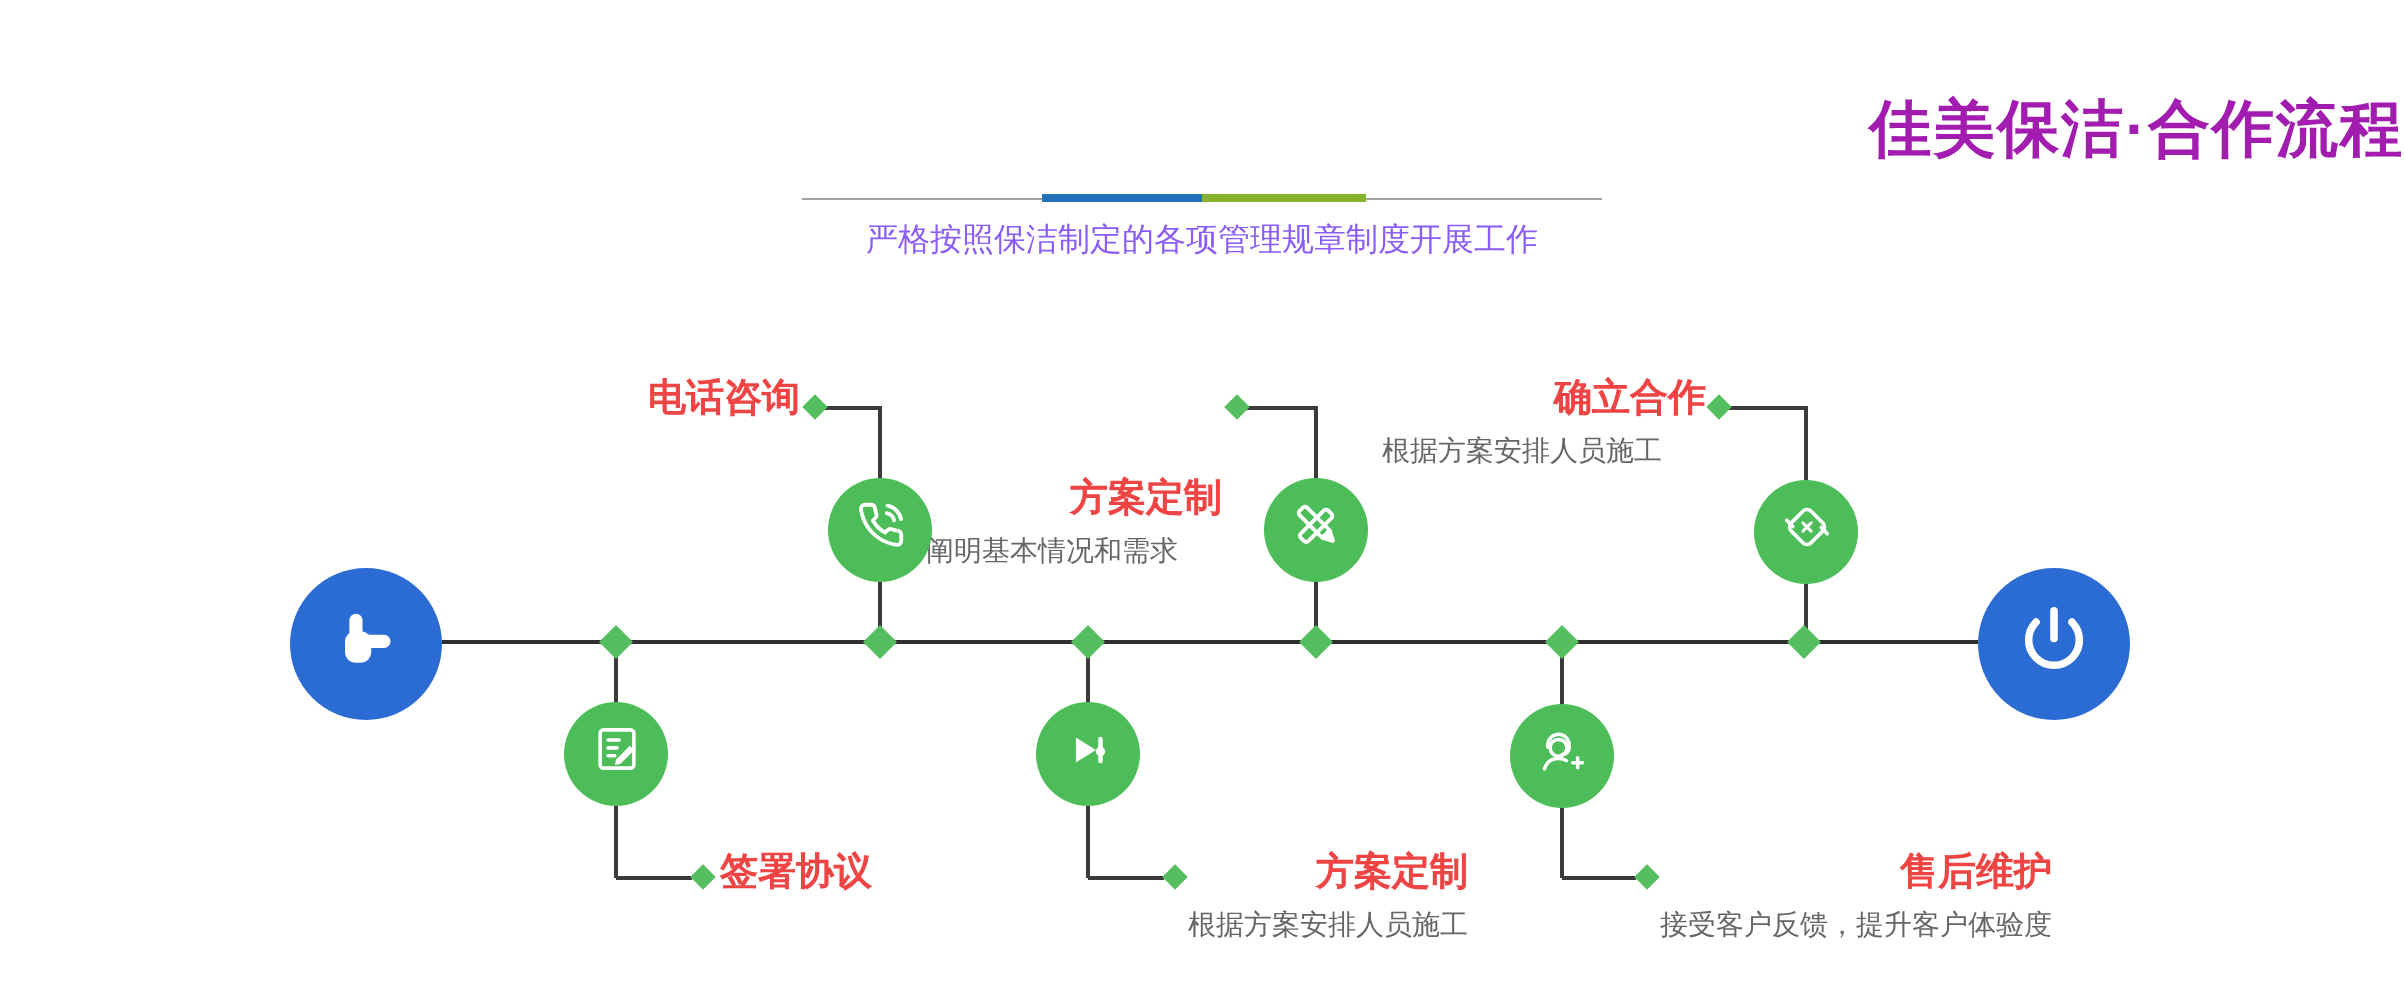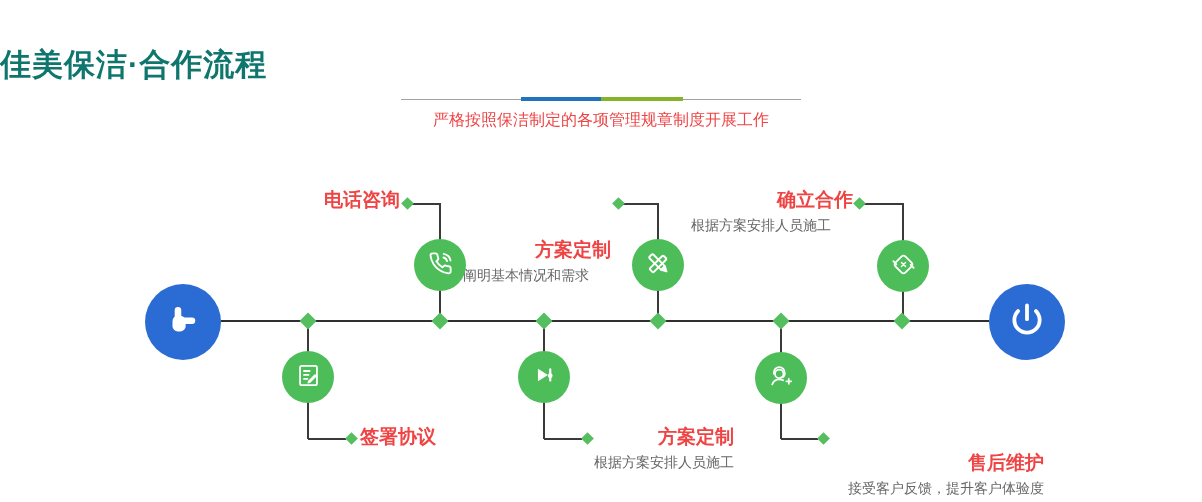--- a/index.html
+++ b/index.html
@@ -6,29 +6,29 @@
     --green:#4cbd58;
     --diamond:#55be5f;
     --blue:#2b6bd4;
     --line:#2f2f2f;
   }
   *{margin:0;padding:0;box-sizing:border-box;}
   body{background:#fff;font-family:"Liberation Sans","DejaVu Sans",sans-serif;}
   .page{position:relative;width:1202px;height:502px;background:#fff;overflow:hidden;}
 
   
-  .page-title{position:absolute;top:44px;left:0;width:100%;text-align:left;
-    font-size:31px;font-weight:700;color:#0f766e;letter-spacing:1px;}
+  .page-title{position:absolute;top:44px;left:0;width:100%;text-align:right;
+    font-size:31px;font-weight:700;color:#a21caf;letter-spacing:1px;}
   .divider{position:absolute;top:97px;left:401px;width:400px;height:5px;}
   .divider .thin{position:absolute;top:2px;left:0;width:100%;height:1px;background:#a3a3a3;}
   .divider .bar{position:absolute;top:0;height:4px;}
   .divider .bar.b{left:120px;width:80px;background:#2173bc;}
   .divider .bar.g{left:200px;width:82px;background:#85b42b;}
   .page-subtitle{position:absolute;top:110px;left:0;width:100%;text-align:center;
-    font-size:16px;color:#ef4444;}
+    font-size:16px;color:#8b5cf6;}
 
   
   .mainline{position:absolute;left:221px;top:320px;width:768px;height:2px;background:var(--line);z-index:1;}
   .vline{position:absolute;width:1.5px;background:#3a3a3a;z-index:1;}
   .hline{position:absolute;height:1.5px;background:#3a3a3a;z-index:1;}
   .node{position:absolute;width:52px;height:52px;border-radius:50%;background:var(--green);
     display:flex;align-items:center;justify-content:center;z-index:3;}
   .endpoint{position:absolute;width:76px;height:76px;border-radius:50%;background:var(--blue);
     display:flex;align-items:center;justify-content:center;z-index:3;}
   .dmain{position:absolute;width:12px;height:12px;background:var(--diamond);transform:rotate(45deg);z-index:4;}
@@ -177,18 +177,18 @@
     <div class="step-sub">根据方案安排人员施工</div>
   </div>
 
   <div class="botlabel" style="left:360px;top:426px;">
     <div class="step-title">签署协议</div>
   </div>
   <div class="botlabel" style="left:594px;top:426px;">
     <div class="step-title">方案定制</div>
     <div class="step-sub">根据方案安排人员施工</div>
   </div>
-  <div class="botlabel" style="left:848px;top:426px;margin-top:26px;">
+  <div class="botlabel" style="left:830px;top:426px;">
     <div class="step-title">售后维护</div>
     <div class="step-sub">接受客户反馈，提升客户体验度</div>
   </div>
 
 </div>
 
 </body></html>

